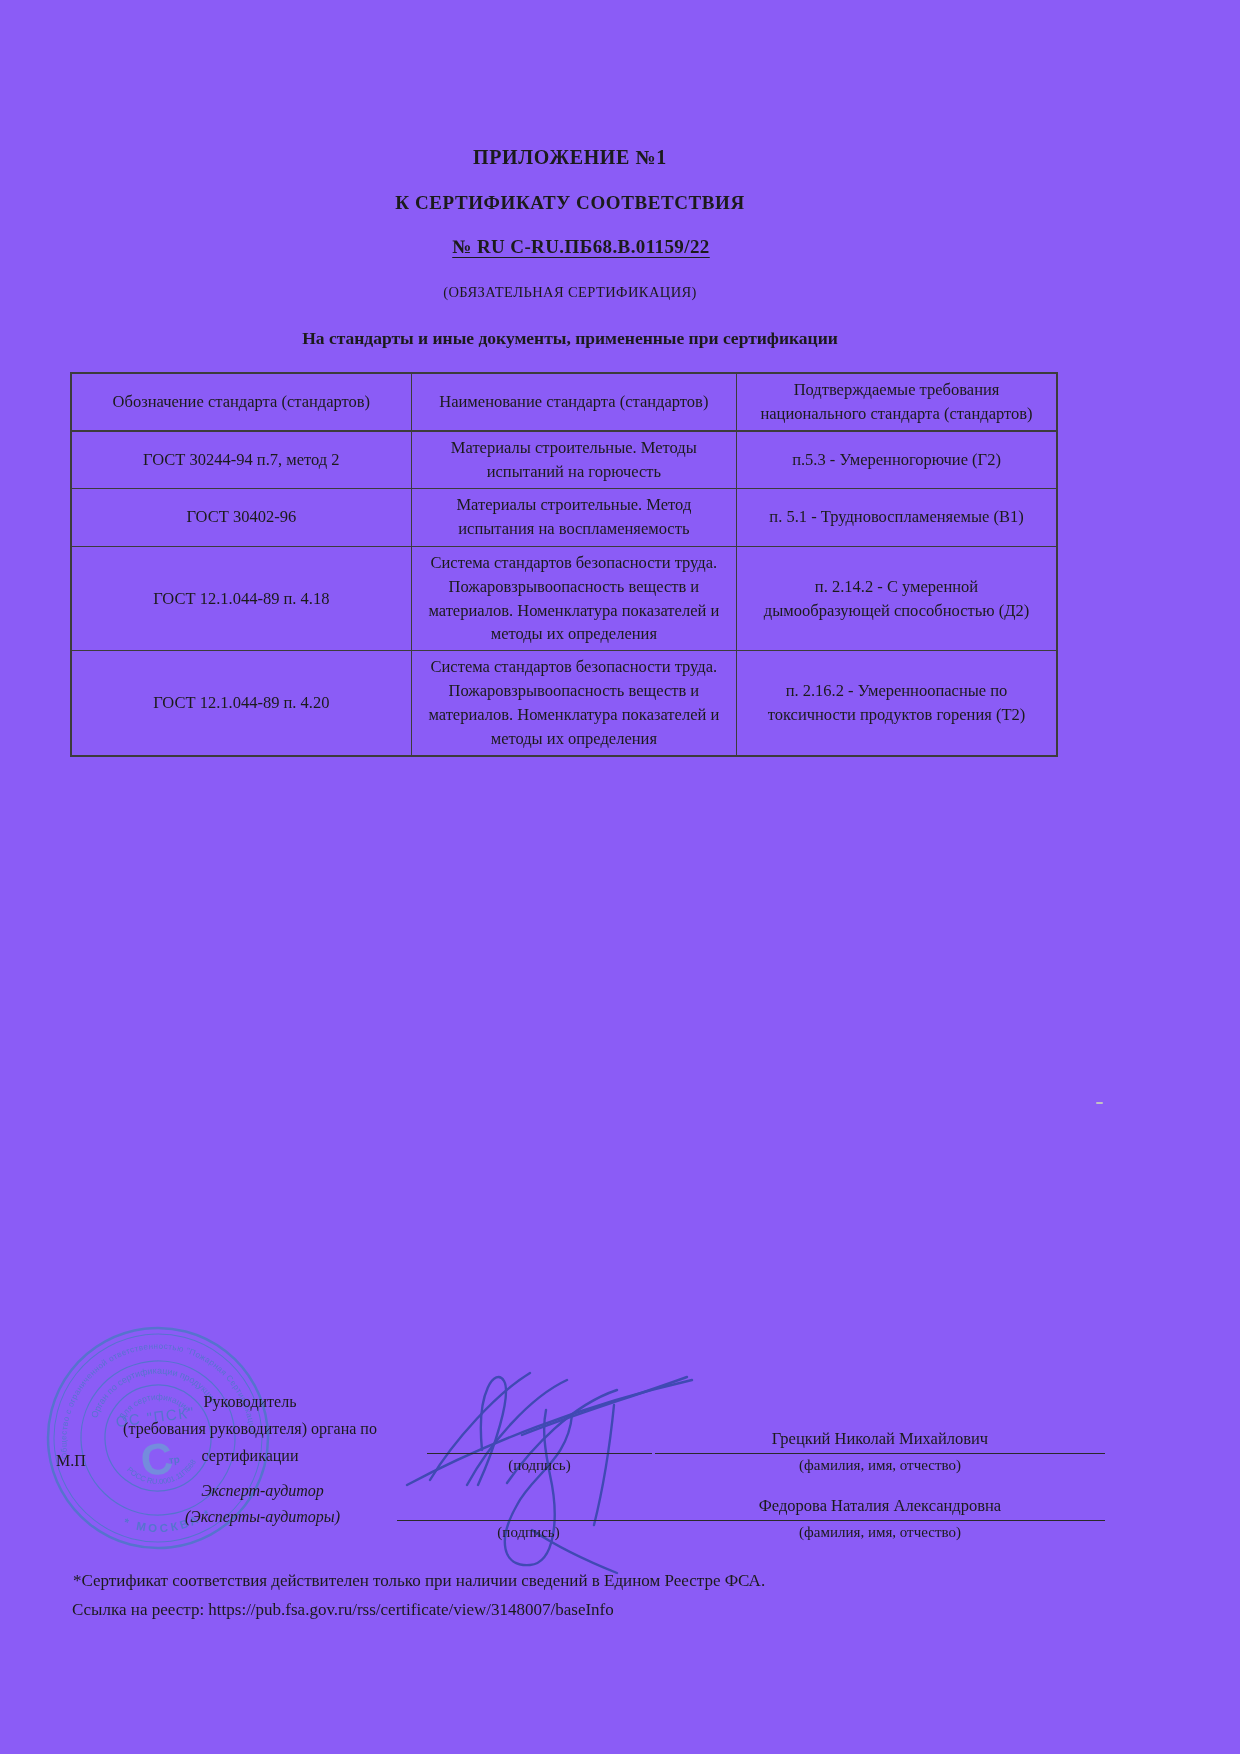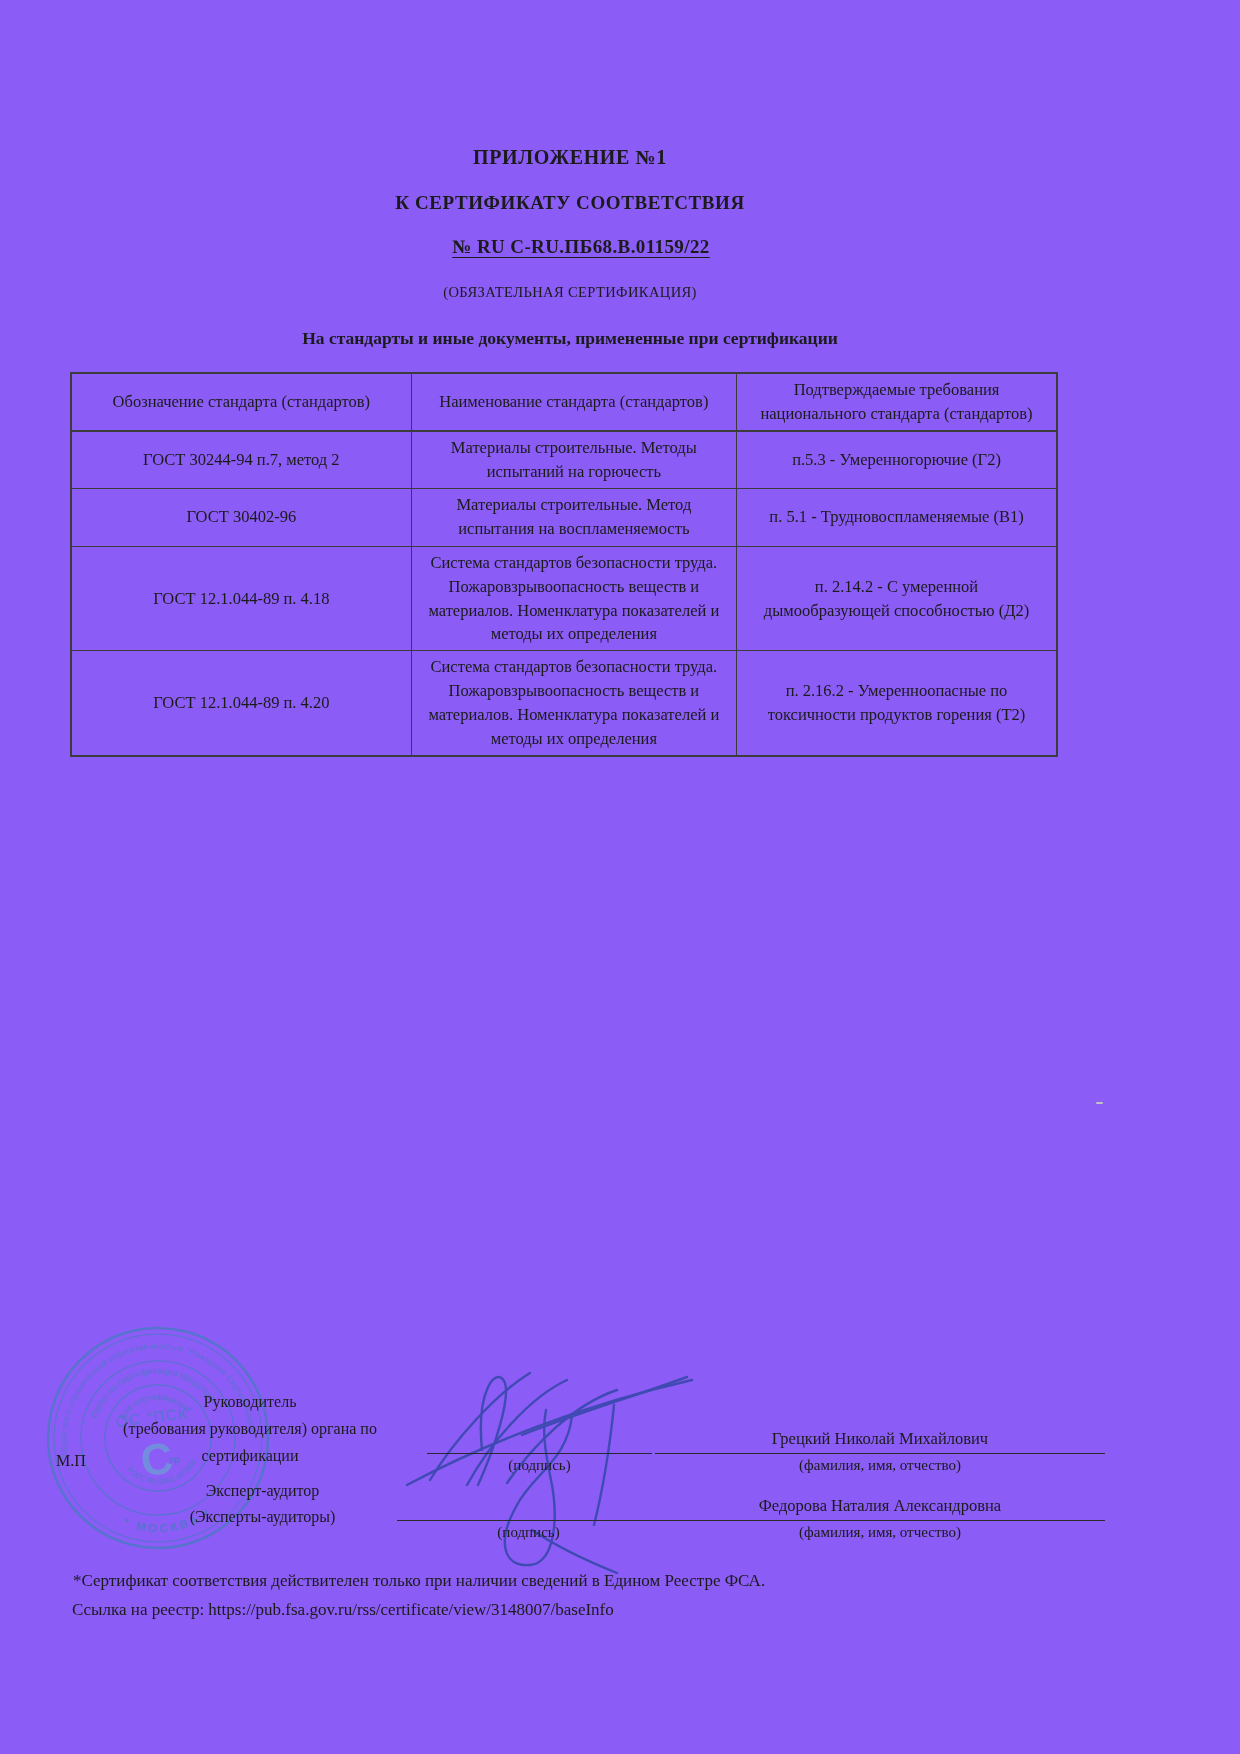--- a/index.html
+++ b/index.html
@@ -32,21 +32,21 @@
     padding:4px 16px;font-weight:normal;
   }
   table.std{border:2px solid #3c3c3c;}
   table.std thead th{border-bottom:2.5px solid #3c3c3c;font-size:16.5px;}
   col.c1{width:34.5%;}col.c2{width:33%;}col.c3{width:32.5%;}
   tr.hrow{height:47px;}
   tr.r1{height:57px;}tr.r2{height:58px;}tr.r3{height:101px;}tr.r4{height:101px;}
   
   .role-head{left:95px;top:1388px;width:310px;text-align:center;font-size:16px;line-height:27px;}
   .seal-mark{left:56px;top:1452px;font-size:16px;}
-  .role-expert{left:120px;top:1478px;width:285px;text-align:center;font-size:16px;line-height:26px;}
+  .role-expert{left:120px;top:1478px;width:285px;text-align:center;font-size:16px;line-height:26px;font-style:italic;}
   .rule{border-top:1.5px solid #2a2a2a;height:0;}
   .sig-line1{left:427px;top:1453px;width:225px;}
   .sig-label1{left:427px;top:1457px;width:225px;text-align:center;font-size:15px;}
   .sig-line2{left:397px;top:1520px;width:263px;}
   .sig-label2{left:397px;top:1524px;width:263px;text-align:center;font-size:15px;}
   .name1{left:655px;top:1429px;width:450px;text-align:center;font-size:16.5px;}
   .name-line1{left:655px;top:1453px;width:450px;}
   .fio-label1{left:655px;top:1457px;width:450px;text-align:center;font-size:15px;}
   .name2{left:655px;top:1496px;width:450px;text-align:center;font-size:16.5px;}
   .name-line2{left:655px;top:1520px;width:450px;}

